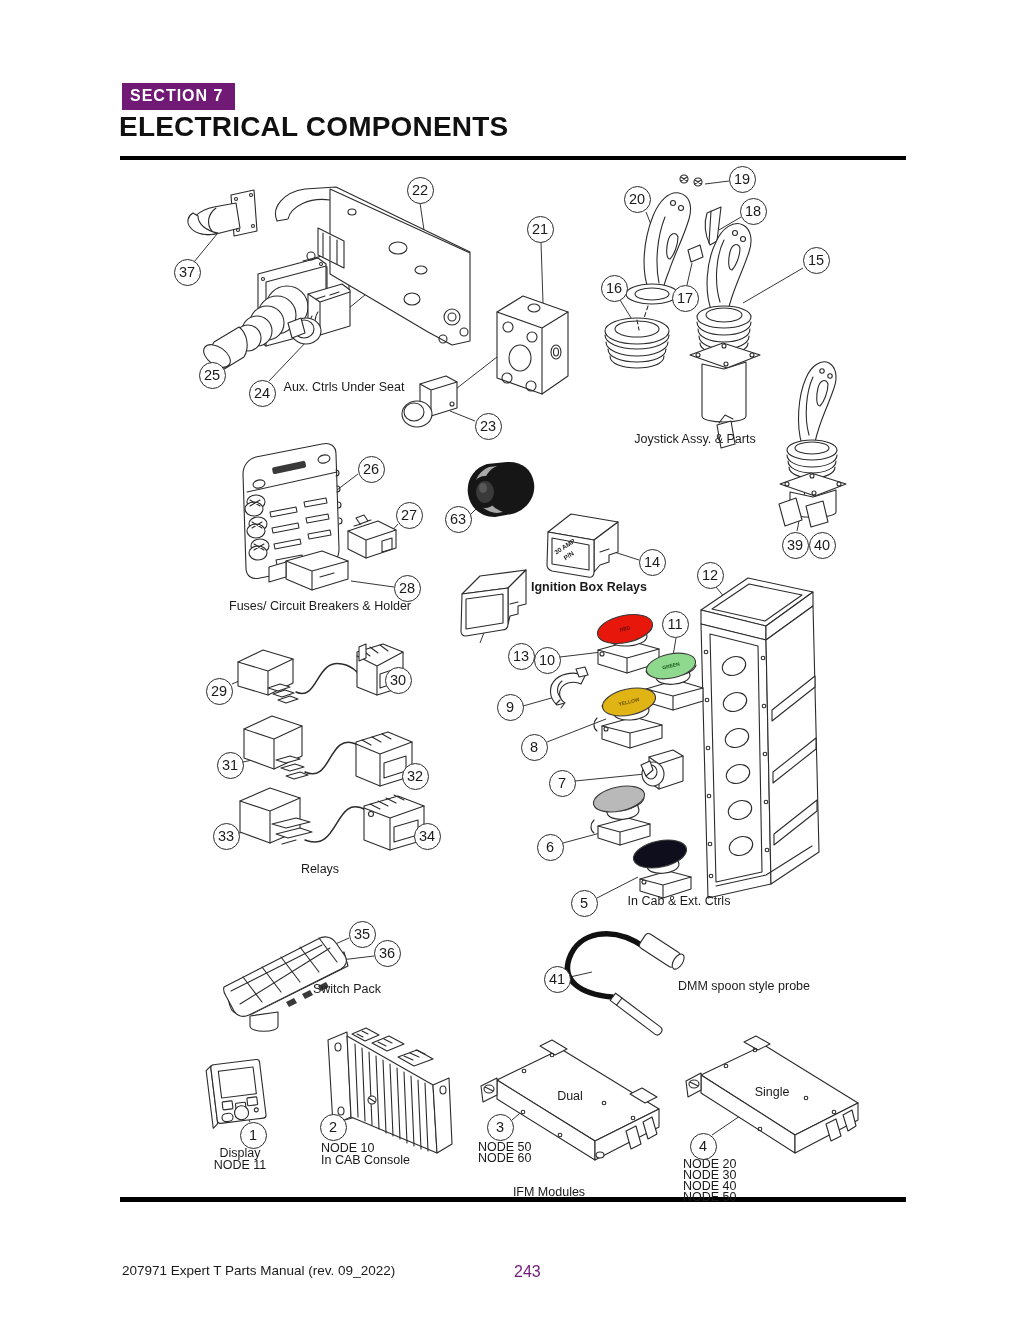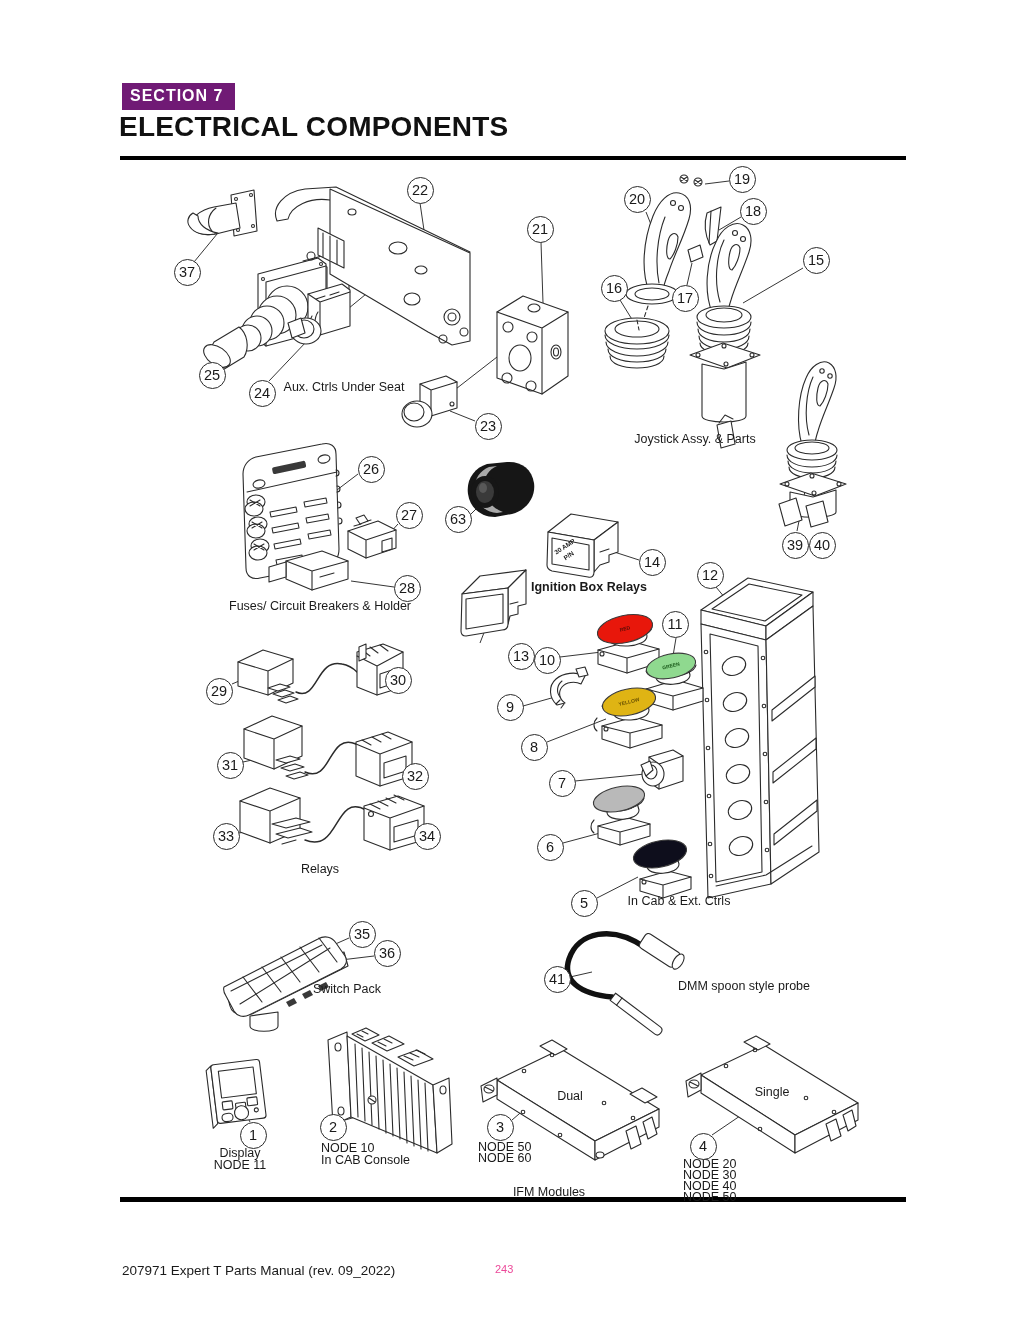--- a/index.html
+++ b/index.html
@@ -10,21 +10,21 @@
   .title{position:absolute;left:119px;top:111px;font-size:28px;font-weight:bold;color:#111;
          letter-spacing:0.2px;white-space:nowrap}
   .rule{position:absolute;background:#000}
   .overlay{position:absolute;left:0;top:0;width:1024px;height:1326px;z-index:2}
   .callout{position:absolute;width:27px;height:27px;border:1.6px solid #2b2b2b;border-radius:50%;
            background:#fff;color:#1a1a1a;font-size:14.5px;line-height:1;display:flex;align-items:center;
            justify-content:center;box-sizing:border-box;z-index:3}
   .dlabel{position:absolute;font-size:12.5px;color:#1a1a1a;white-space:nowrap;z-index:2;line-height:1.05}
   .ptext{position:absolute;font-weight:bold;white-space:nowrap;z-index:2;line-height:1}
   .footer-left{position:absolute;left:122px;top:1263px;font-size:13.5px;color:#1a1a1a}
-  .footer-page{position:absolute;left:495px;top:1263px;font-size:11px;color:#ec4899}
+  .footer-page{position:absolute;left:514px;top:1263px;font-size:16px;color:#701a75}
   svg.diagram{position:absolute;left:0;top:0;z-index:1}
   .ln{stroke:#2b2b2b;stroke-width:1.1;fill:none;stroke-linejoin:round;stroke-linecap:round}
   .w{fill:#fff;stroke:#2b2b2b;stroke-width:1.1;stroke-linejoin:round;stroke-linecap:round}
   .leader{stroke:#2b2b2b;stroke-width:0.95;fill:none}
   .dash{stroke-dasharray:4 3}
   .wire{stroke:#2b2b2b;stroke-width:1.5;fill:none;stroke-linecap:round}
   .cable{stroke:#111;stroke-width:5.5;fill:none;stroke-linecap:round}
   .dark{fill:#161616;stroke:none}
   .band{fill:#b9b9b9;stroke:none}
   .cap{stroke:#3a3a3a;stroke-width:1.1}

